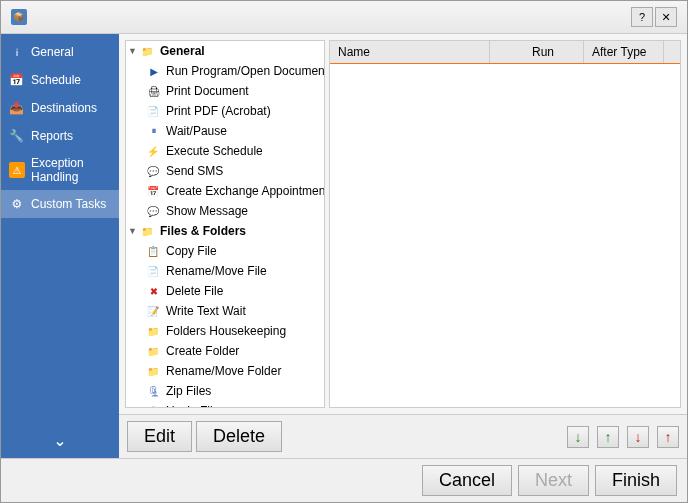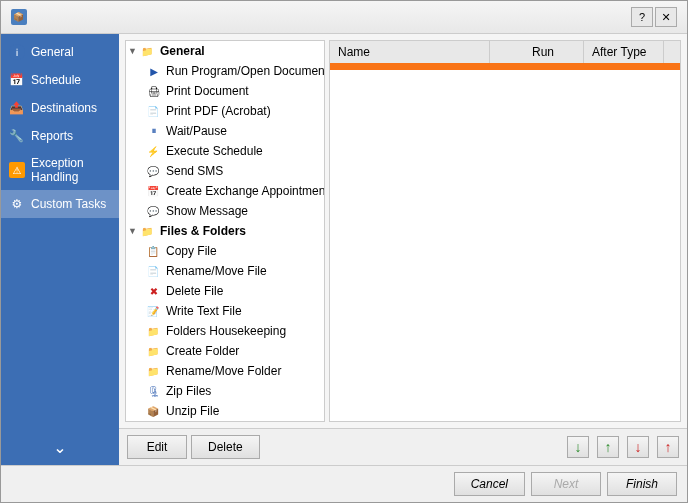--- a/index.html
+++ b/index.html
@@ -160,21 +160,21 @@
       flex: 1;
       background: white;
       border: 1px solid #ccc;
       display: flex;
       flex-direction: column;
       overflow: hidden;
     }
     .table-header {
       display: flex;
       background: #e8e8e8;
-      border-bottom: 7px solid #f97316;
+      border-bottom: 1px solid #f97316;
       flex-shrink: 0;
     }
     .table-col {
       padding: 4px 8px;
       border-right: 1px solid #ccc;
       font-size: 12px;
       font-weight: normal;
     }
     .table-col:nth-child(1) { width: 160px; }
     .table-col:nth-child(2) { width: 60px; margin-left: 34px; }
@@ -193,21 +193,21 @@
     }
     .bottom-left {
       display: flex;
       gap: 4px;
     }
     .btn {
       padding: 4px 16px;
       border: 1px solid #aaa;
       background: linear-gradient(to bottom, #f5f5f5, #e0e0e0);
       cursor: pointer;
-      font-size: 12px;
+      font-size: 18px;
       min-width: 60px;
       text-align: center;
     }
     .btn:disabled { color: #aaa; cursor: default; }
 
     .bottom-right {
       display: flex;
       align-items: center;
       gap: 8px;
     }
@@ -227,21 +227,21 @@
 
     
     .footer {
       border-top: 1px solid #ccc;
       padding: 6px 10px;
       display: flex;
       justify-content: flex-end;
       gap: 6px;
       background: #f0f0f0;
     }
-    .footer .btn { min-width: 70px; font-style: italic; }
+    .footer .btn { min-width: 70px; }
     .footer .btn.finish {
       background: linear-gradient(to bottom, #f5f5f5, #e0e0e0);
     }
 
     
     .icon-blue { color: #2255aa; }
     .icon-green { color: #22aa22; }
     .icon-red { color: #cc2222; }
     .icon-yellow { color: #ddaa00; }
 
@@ -405,21 +405,21 @@
             <span class="item-label">Rename/Move File</span>
           </div>
           <div class="tree-item">
             <span class="indent"></span>
             <span class="item-icon icon-red">✖</span>
             <span class="item-label">Delete File</span>
           </div>
           <div class="tree-item">
             <span class="indent"></span>
             <span class="item-icon icon-blue">📝</span>
-            <span class="item-label">Write Text File</span>
+            <span class="item-label">Write Text Wait</span>
           </div>
           <div class="tree-item">
             <span class="indent"></span>
             <span class="item-icon icon-yellow">📁</span>
             <span class="item-label">Folders Housekeeping</span>
           </div>
           <div class="tree-item">
             <span class="indent"></span>
             <span class="item-icon icon-yellow">📁</span>
             <span class="item-label">Create Folder</span>

